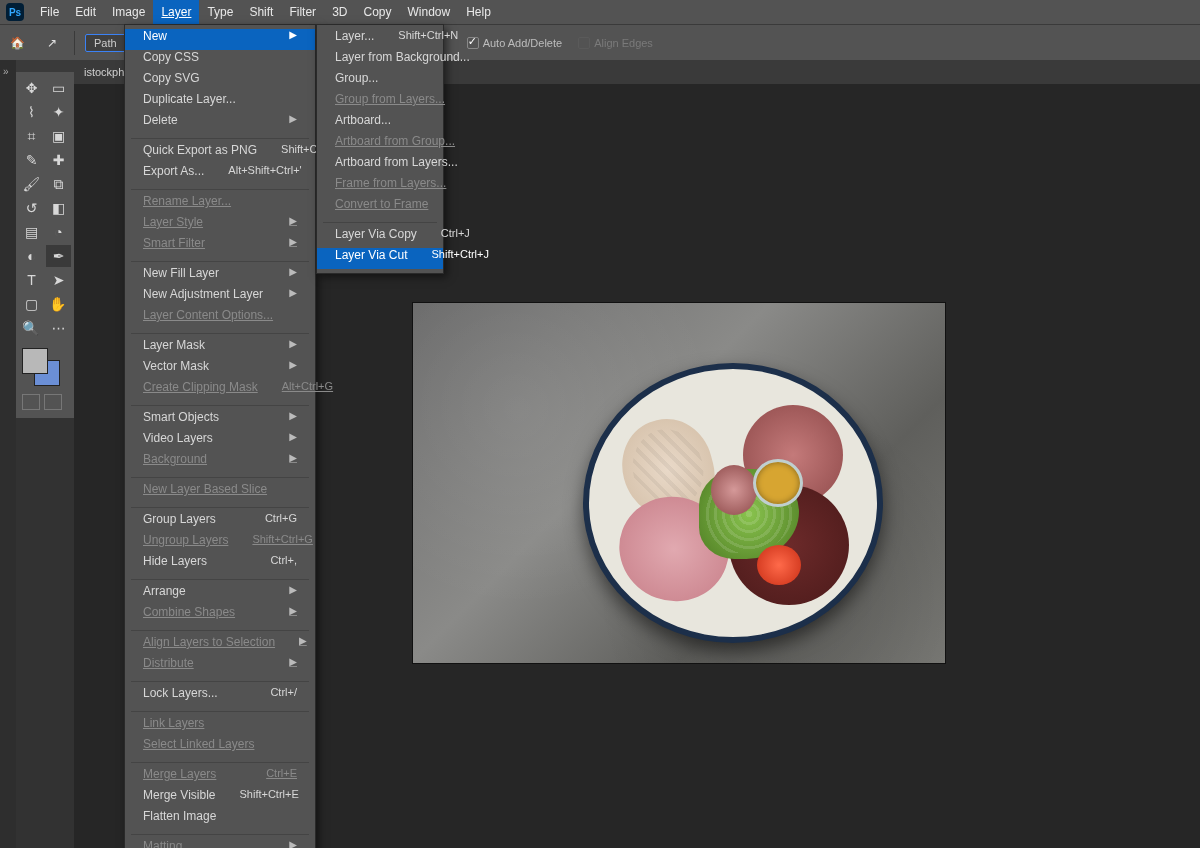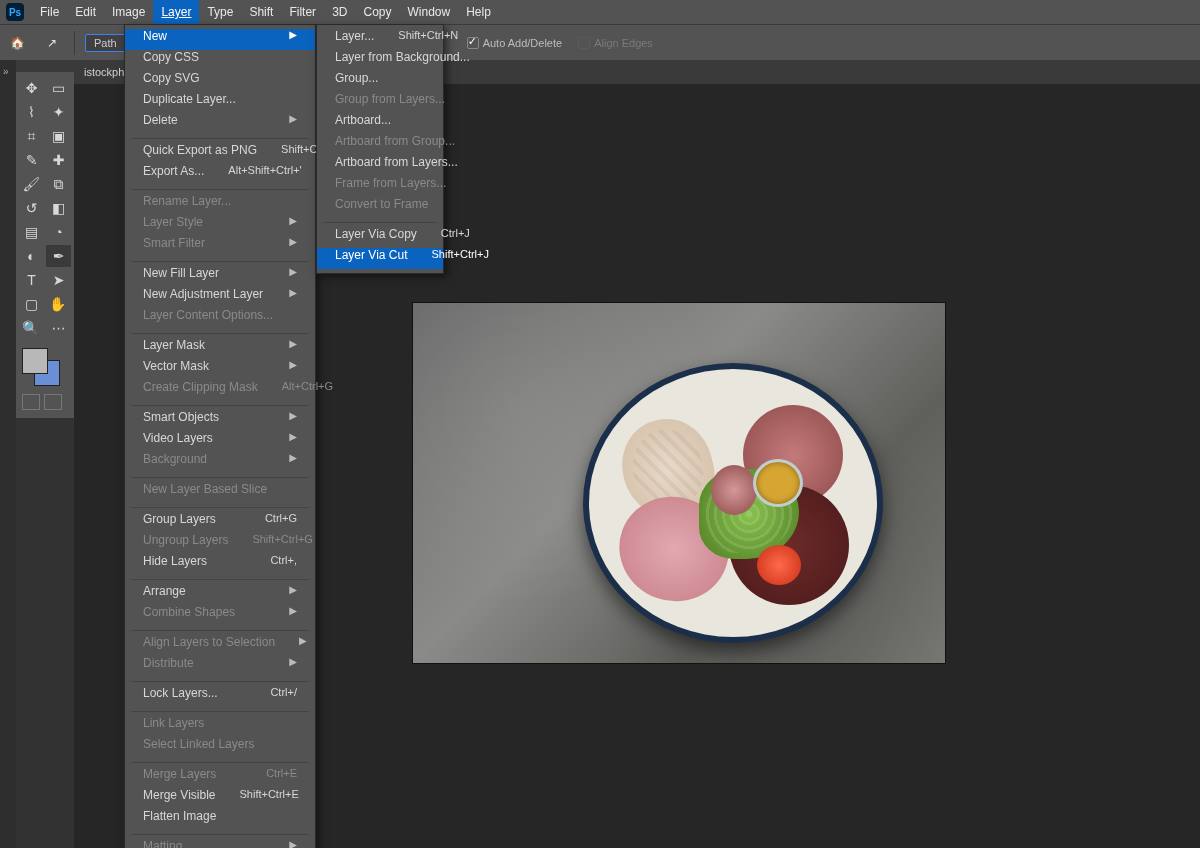--- a/index.html
+++ b/index.html
@@ -54,21 +54,21 @@
   .lettuce{position:absolute;left:110px;top:100px;width:100px;height:90px;background:radial-gradient(circle,#89c34e,#4e7c23);border-radius:46% 54% 60% 40%;}
   .lettuce::after{content:"";position:absolute;inset:6px;background:repeating-radial-gradient(circle,rgba(255,255,255,0.12) 0 3px,transparent 3px 8px);border-radius:inherit;}
   .roll{position:absolute;left:122px;top:96px;width:46px;height:50px;background:radial-gradient(circle,#d59999,#8c4848);border-radius:50%;}
   .bowl{position:absolute;left:164px;top:90px;width:50px;height:48px;border-radius:50%;background:#d7a531;border:3px solid #bfcfd0;box-shadow:inset 0 0 6px rgba(0,0,0,0.4);}
   .tomato{position:absolute;left:168px;top:176px;width:44px;height:40px;background:radial-gradient(circle,#ff6a4a,#c92e15);border-radius:50%;}
 
   
   .menu { position:absolute; background:#535353; border:1px solid #2a2a2a; box-shadow:3px 3px 8px rgba(0,0,0,0.5); padding:4px 0; font-size:12px; color:#d7d7d7; }
   .menu .item { display:flex; justify-content:space-between; height:21px; padding:0 18px 0 18px; white-space:nowrap; }
   .menu .item.sep { height:1px; padding:0; margin:4px 6px; background:#444; }
-  .menu .item.dim { color:#8a8a8a; }
+  .menu .item.dim { color:#8a8a8a;text-decoration:underline; }
   .menu .item.hl { background:#0a64bf; color:#fff; }
   .menu .item .shortcut { margin-left:24px; color:inherit; font-size:11px; }
   .menu .item .arrow { margin-left:24px; font-size:10px; color:#bbb; }
   .menu .item.hl .arrow { color:#fff; }
 
   #menu1 { left:124px; top:24px; width:192px; }
   #menu2 { left:316px; top:24px; width:128px; }
 </style>
 </head>
 <body>

